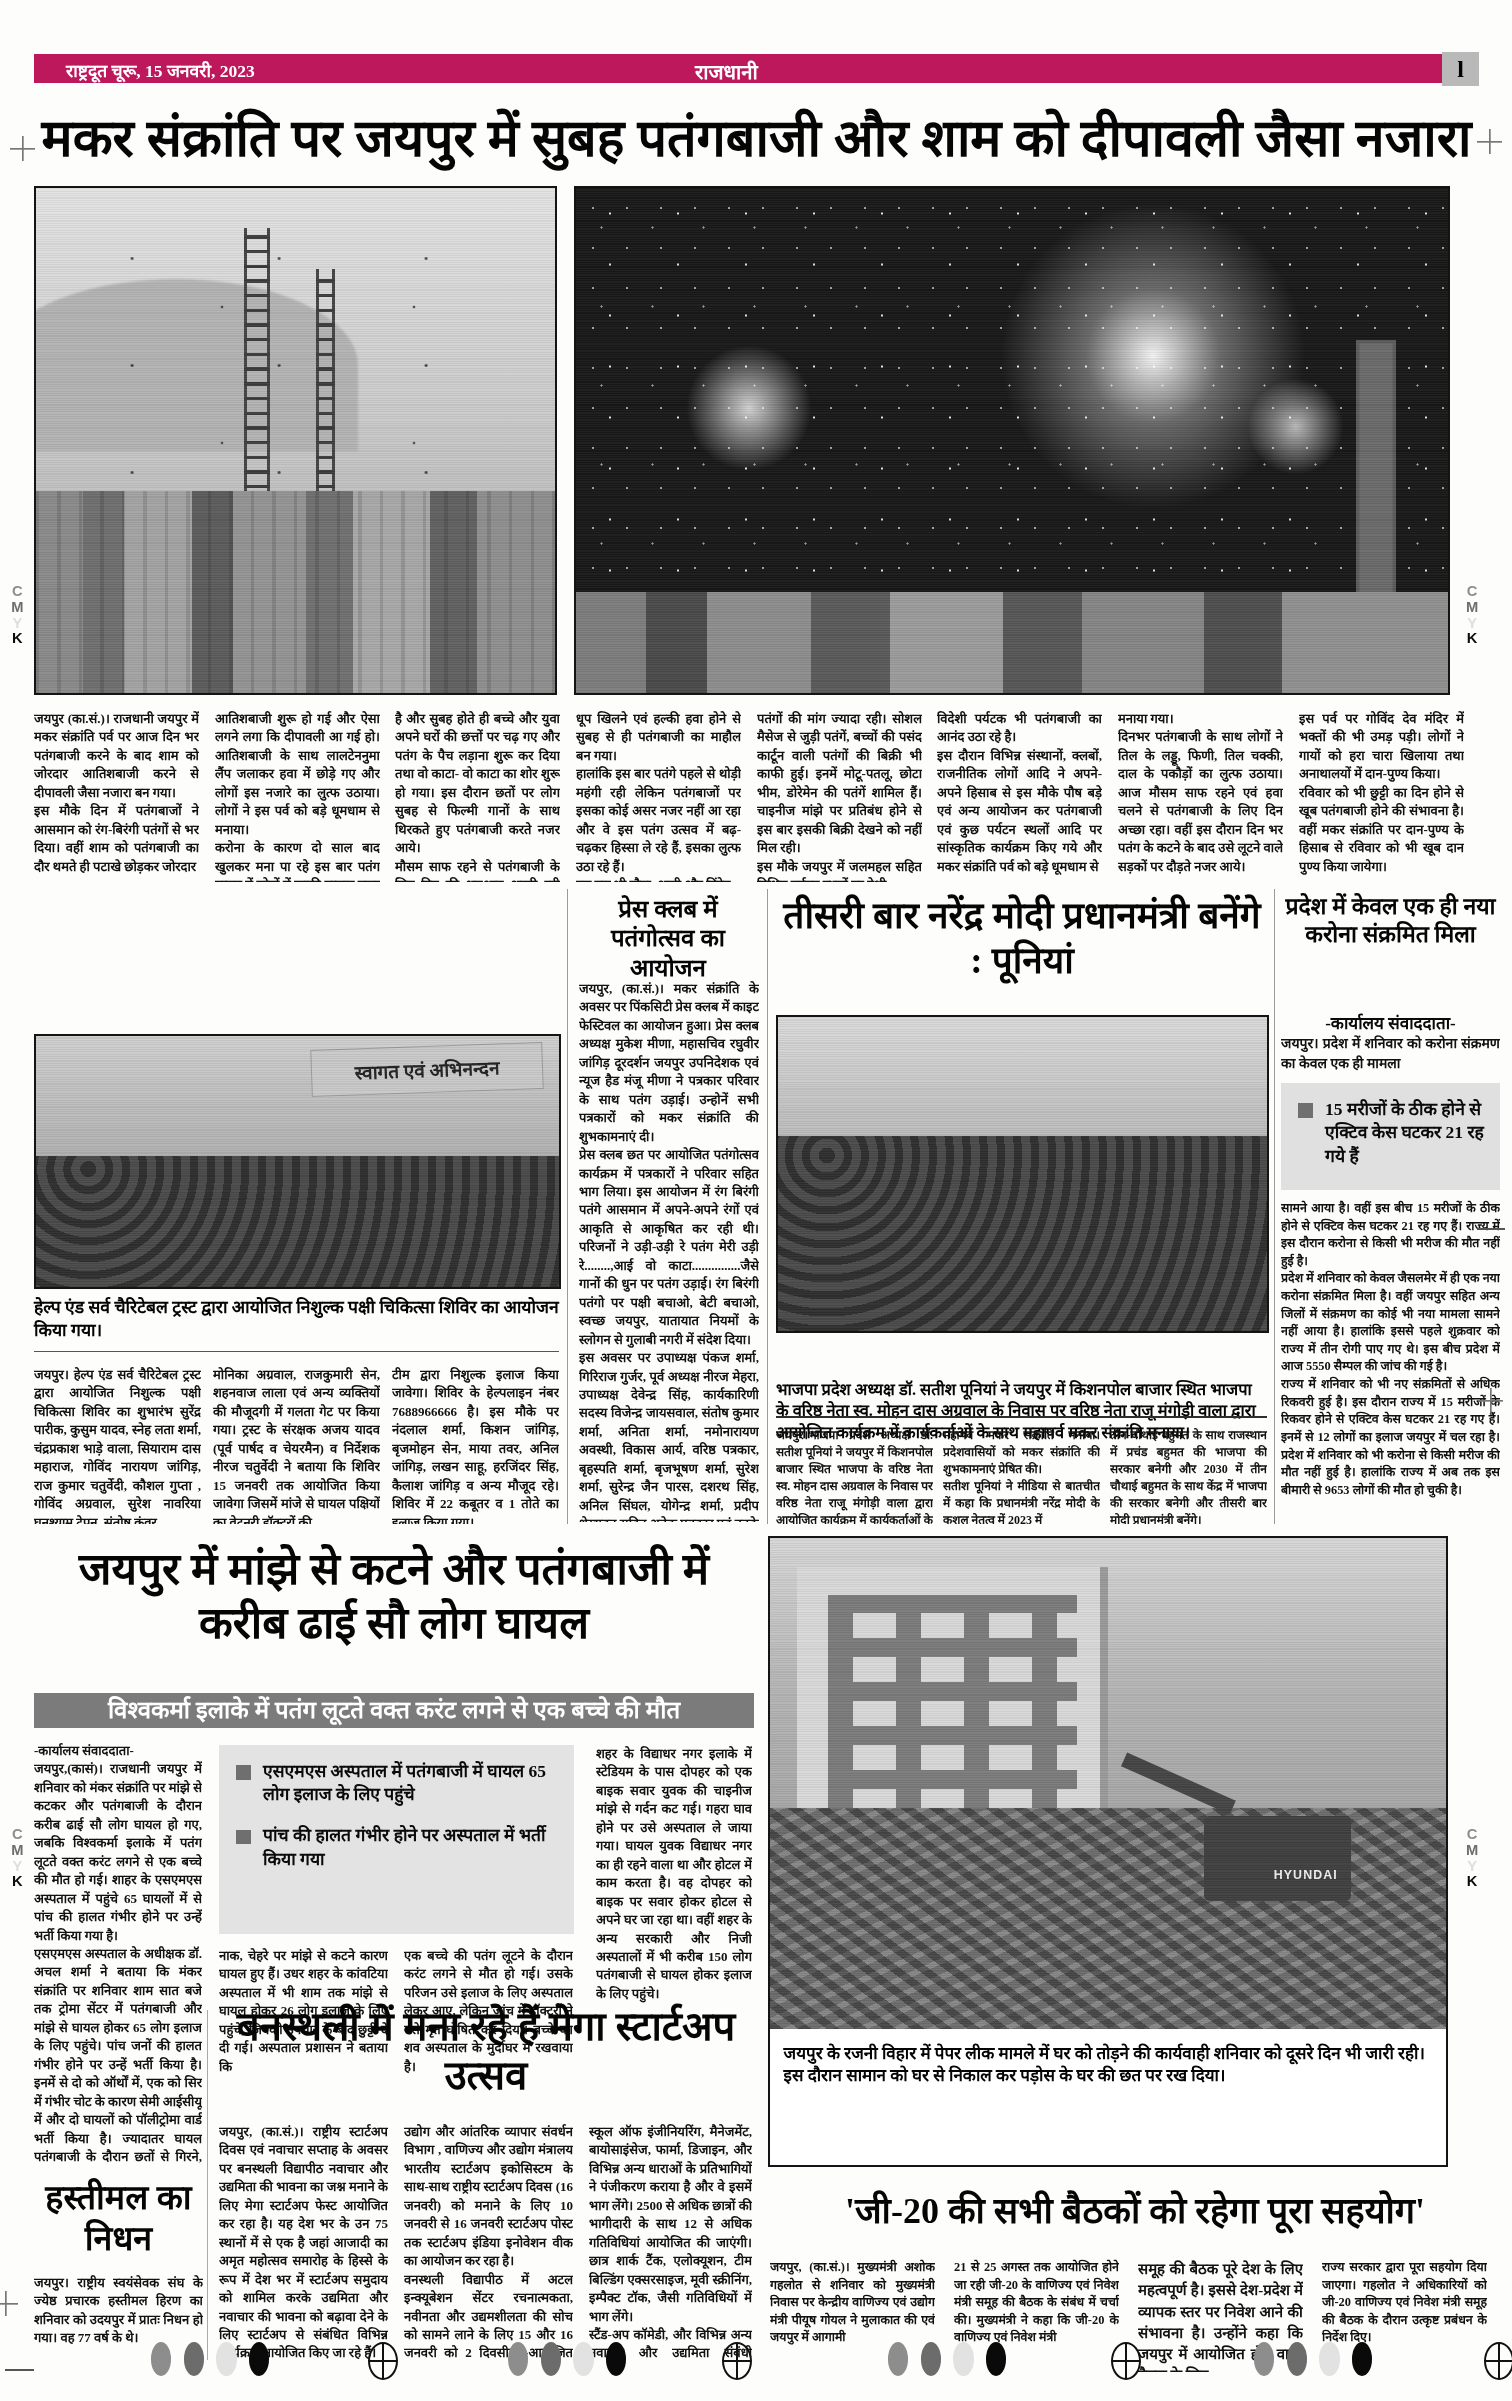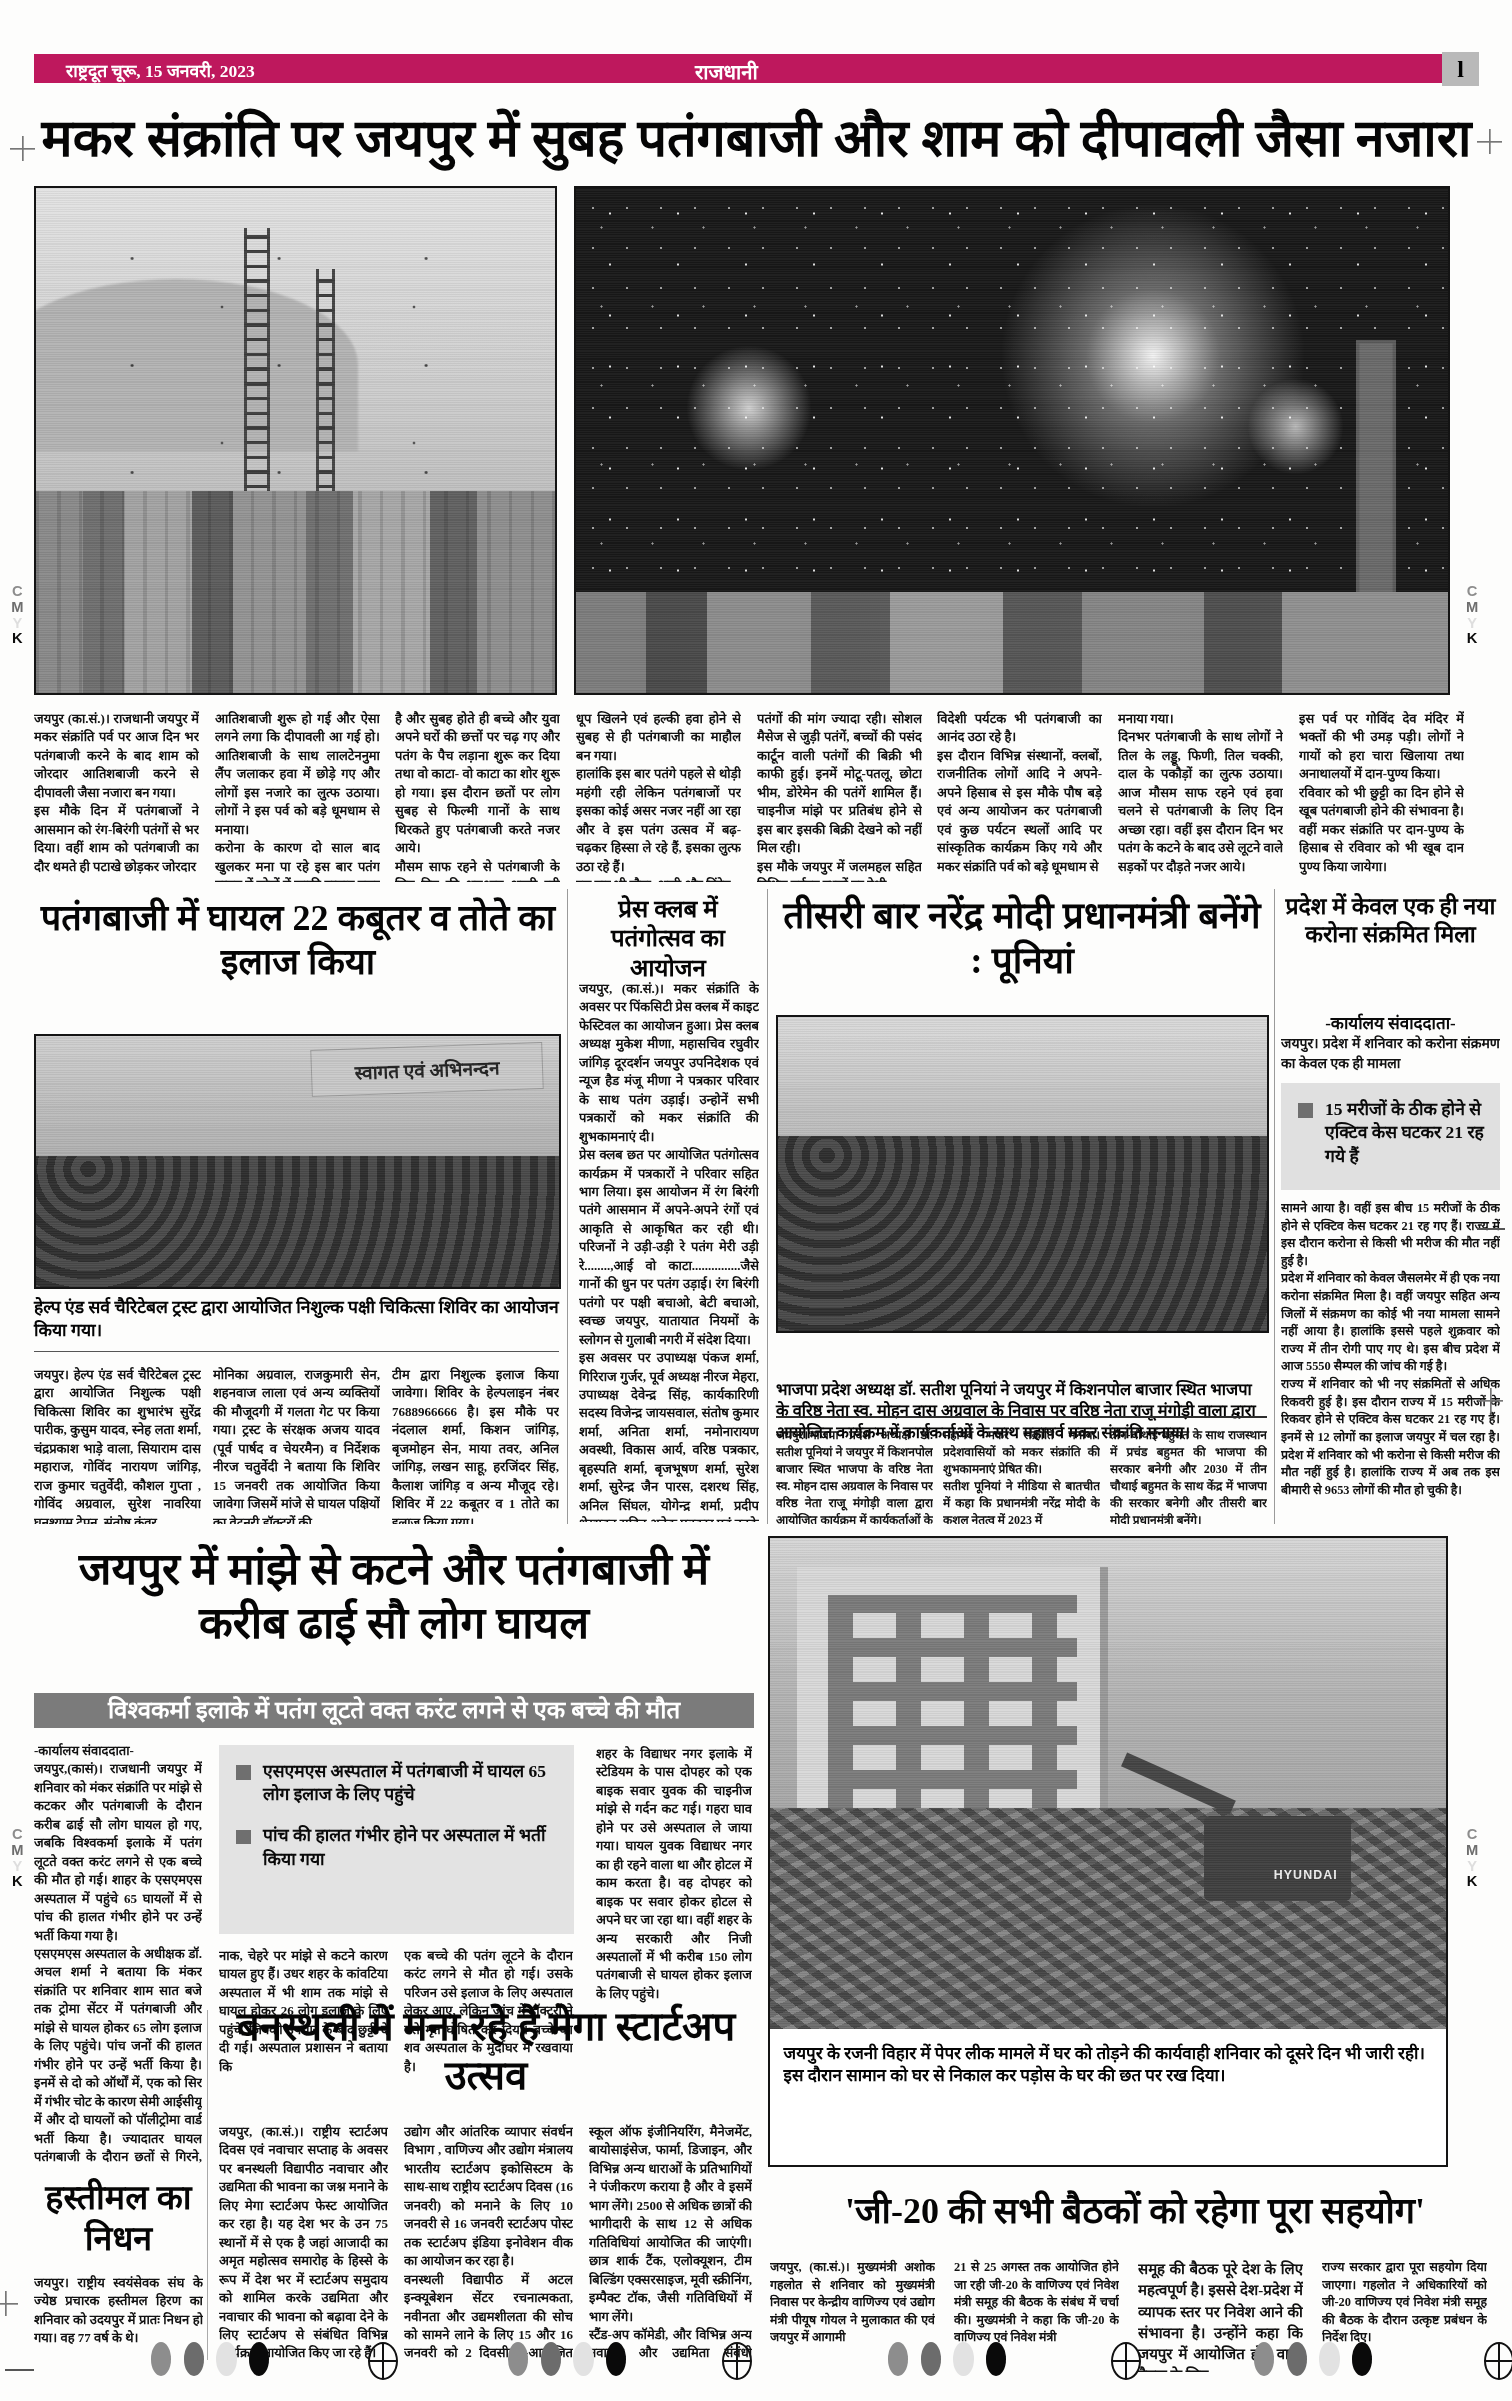--- a/index.html
+++ b/index.html
@@ -160,21 +160,20 @@
 इस दौरान विभिन्न संस्थानों, क्लबों, राजनीतिक लोगों आदि ने अपने-अपने हिसाब से इस मौके पौष बड़े एवं अन्य आयोजन कर पतंगबाजी एवं कुछ पर्यटन स्थलों आदि पर सांस्कृतिक कार्यक्रम किए गये और मकर संक्रांति पर्व को बड़े धूमधाम से</div>
   <div class="col" style="left:1118px;top:710px;width:165px;height:172px;">मनाया गया।
 दिनभर पतंगबाजी के साथ लोगों ने तिल के लड्डू, फिणी, तिल चक्की, दाल के पकौड़ों का लुत्फ उठाया। आज मौसम साफ रहने एवं हवा चलने से पतंगबाजी के लिए दिन अच्छा रहा। वहीं इस दौरान दिन भर पतंग के कटने के बाद उसे लूटने वाले सड़कों पर दौड़ते नजर आये।</div>
   <div class="col" style="left:1299px;top:710px;width:165px;height:172px;">इस पर्व पर गोविंद देव मंदिर में भक्तों की भी उमड़ पड़ी। लोगों ने गायों को हरा चारा खिलाया तथा अनाथालयों में दान-पुण्य किया।
 रविवार को भी छुट्टी का दिन होने से खूब पतंगबाजी होने की संभावना है। वहीं मकर संक्रांति पर दान-पुण्य के हिसाब से रविवार को भी खूब दान पुण्य किया जायेगा।</div>
 
   <div class="vrule" style="left:567px;top:889px;height:635px;"></div>
   <div class="vrule" style="left:767px;top:889px;height:635px;"></div>
   <div class="vrule" style="left:1274px;top:889px;height:635px;"></div>
 
-  <div class="hl" style="left:34px;top:897px;width:528px;font-size:36px;">पतंगबाजी में घायल 22 कबूतर व तोते का इलाज किया</div>
   <div class="photo" style="left:34px;top:1034px;width:523px;height:251px;">
     <div style="position:absolute;inset:0;background:linear-gradient(#cfcfcf, #a8a8a8 60%, #8e8e8e);"></div>
     <div class="banner" style="right:3%;top:4%;width:44%;height:18%;font-size:19px;transform:rotate(-2deg);background:#c9c9c9;">स्वागत एवं अभिनन्दन</div>
     <div class="crowd" style="height:52%;"></div>
     <div class="grain"></div>
   </div>
   <div class="cap" style="left:34px;top:1296px;width:525px;font-size:17.5px;">हेल्प एंड सर्व चैरिटेबल ट्रस्ट द्वारा आयोजित निशुल्क पक्षी चिकित्सा शिविर का आयोजन किया गया।</div>
   <div class="hrule" style="left:34px;top:1351px;width:525px;height:1.1px;background:#555;"></div>
   <div class="col" style="left:34px;top:1366px;width:167px;height:158px;">जयपुर। हेल्प एंड सर्व चैरिटेबल ट्रस्ट द्वारा आयोजित निशुल्क पक्षी चिकित्सा शिविर का शुभारंभ सुरेंद्र पारीक, कुसुम यादव, स्नेह लता शर्मा, चंद्रप्रकाश भाड़े वाला, सियाराम दास महाराज, गोविंद नारायण जांगिड़, राज कुमार चतुर्वेदी, कौशल गुप्ता , गोविंद अग्रवाल, सुरेश नावरिया घनश्याम टेपन, संतोष कंवर,</div>
   <div class="col" style="left:213px;top:1366px;width:167px;height:158px;">मोनिका अग्रवाल, राजकुमारी सेन, शहनवाज लाला एवं अन्य व्यक्तियों की मौजूदगी में गलता गेट पर किया गया। ट्रस्ट के संरक्षक अजय यादव (पूर्व पार्षद व चेयरमैन) व निर्देशक नीरज चतुर्वेदी ने बताया कि शिविर 15 जनवरी तक आयोजित किया जावेगा जिसमें मांजे से घायल पक्षियों का वेटनरी डॉक्टरों की</div>

